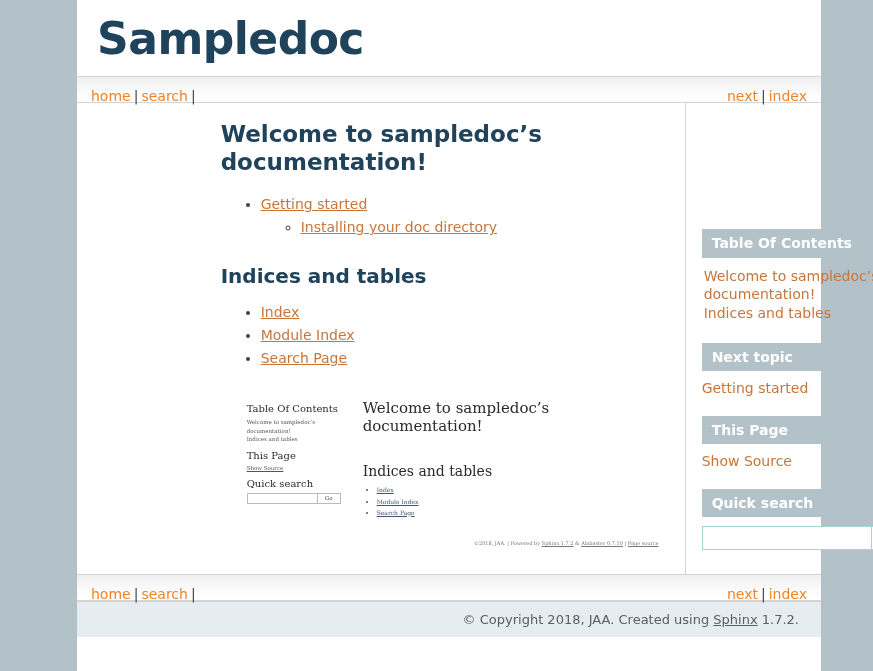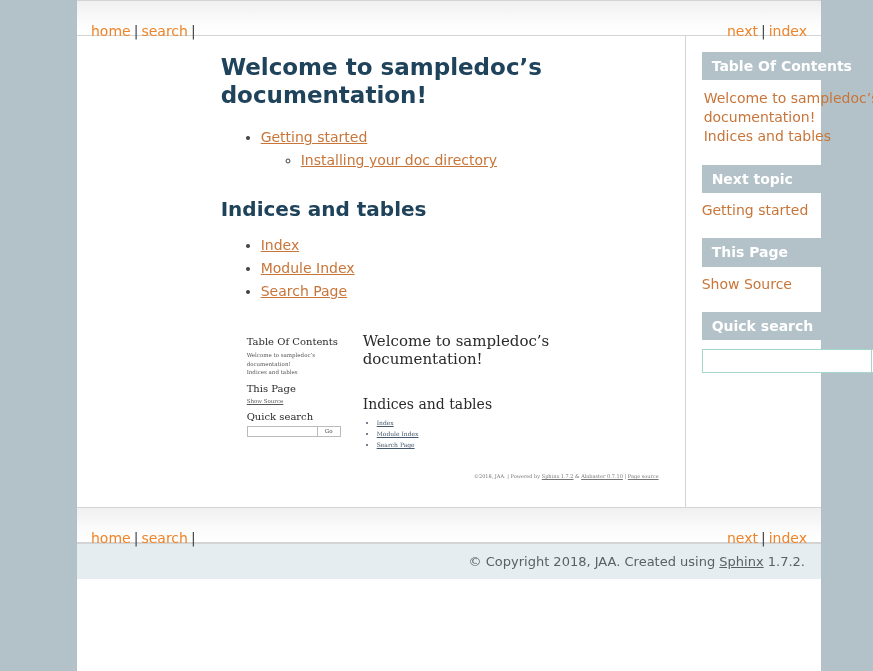--- a/index.html
+++ b/index.html
@@ -42,21 +42,21 @@
     letter-spacing: -0.5px;
   }
 
   
   .relbar {
     background: linear-gradient(to bottom, #f0f0f0 0%, #fbfbfb 60%, #ffffff 100%);
     border-top: 1px solid #d4d4d4;
     border-bottom: 1px solid #d4d4d4;
     height: 27px;
     line-height: 27px;
-    padding: 17px 14px;
+    padding: 6px 14px;
     font-size: 14px;
     position: relative;
     box-sizing: border-box;
   }
   .relbar-left {
     float: left;
   }
   .relbar-right {
     float: right;
   }
@@ -66,21 +66,21 @@
   }
   .relbar .sep {
     color: #3e4349;
     padding: 0 3px;
   }
   .relbar:after { content: ""; display: block; clear: both; }
 
   
   .doc-body {
     display: flex;
-    align-items: flex-start;
+    align-items: flex-end;
     background: #ffffff;
   }
   .content-col {
     width: 503px;
     box-sizing: border-box;
     padding: 18px 22px 24px 22px;
     border-right: 1px solid #cfd4d8;
   }
   .sidebar-col {
     width: 241px;
@@ -271,37 +271,40 @@
     font-size: 14px;
     color: #1a1a1a;
     cursor: pointer;
     padding: 0;
   }
 
   
   .doc-footer {
     background: #e5edf0;
     border-top: 1px solid #d4d4d4;
-    padding: 10px 16px;
+    padding: 10px 22px;
     text-align: right;
     font-size: 13px;
     color: #5a6166;
     min-height: 36px;
     box-sizing: border-box;
   }
   .doc-footer a {
     color: #5a6166;
     text-decoration: underline;
   }
 </style>
 </head>
 <body>
 
 <div class="page-frame">
 
+  <div class="doc-header">
+    <h1 class="doc-title">Sampledoc</h1>
+  </div>
 
   <div class="relbar">
     <span class="relbar-left">
       <a class="nav-link" href="#">home</a><span class="sep">|</span><a class="nav-link" href="#">search</a><span class="sep">|</span>
     </span>
     <span class="relbar-right">
       <a class="nav-link" href="#">next</a><span class="sep">|</span><a class="nav-link" href="#">index</a>
     </span>
   </div>
 

